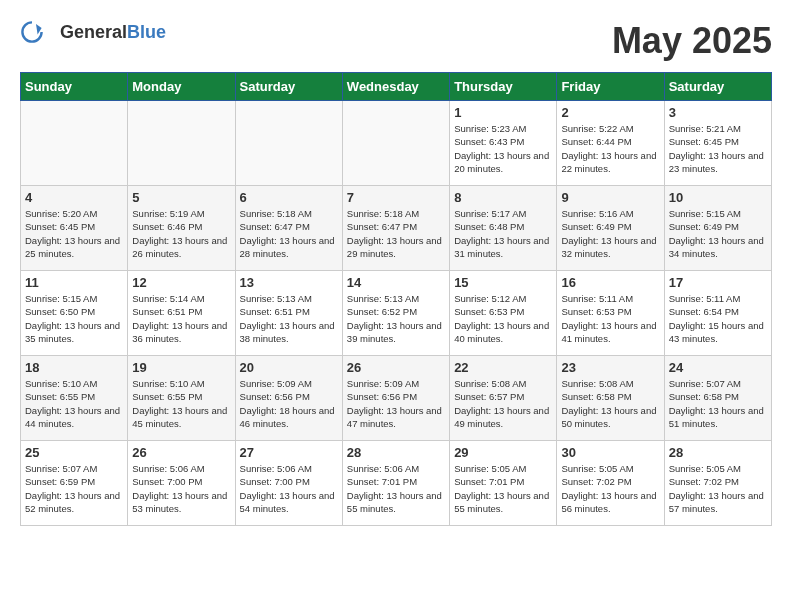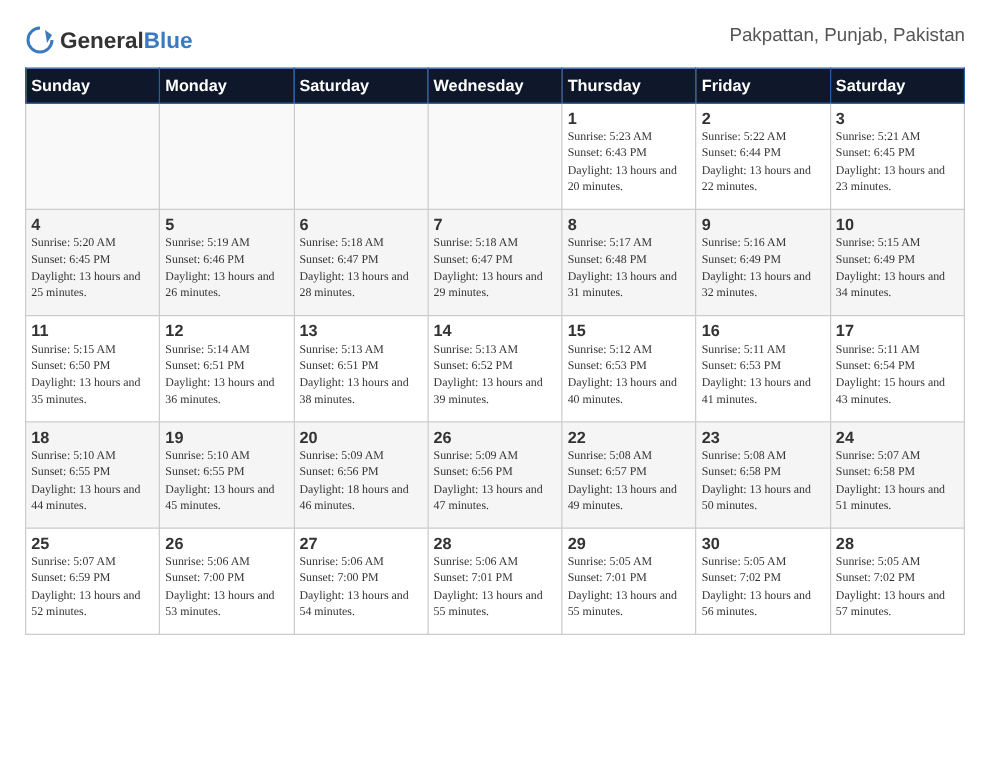--- a/index.html
+++ b/index.html
@@ -12,21 +12,21 @@
     }
     .header-container {
       display: flex;
       align-items: flex-start;
       justify-content: space-between;
       margin-bottom: 10px;
     }
     .logo {
       display: flex;
       align-items: center;
-      gap: 4px;
+      gap: 16px;
     }
     .logo-text-general {
       font-size: 18px;
       font-weight: bold;
       color: #333;
     }
     .logo-text-blue {
       font-size: 18px;
       font-weight: bold;
       color: #3a7abf;
@@ -46,21 +46,21 @@
     .location {
       font-size: 15px;
       color: #555;
     }
     .calendar-table {
       width: 100%;
       border-collapse: collapse;
       border: 1px solid #ccc;
     }
     .calendar-table th {
-      background-color: #0f172a;
+      background-color: #15803d;
       color: #fff;
       font-size: 13px;
       font-weight: bold;
       padding: 6px 4px;
       text-align: left;
       border: 1px solid #2a5a9f;
     }
     .calendar-table td {
       width: 14.28%;
       vertical-align: top;
@@ -78,21 +78,20 @@
       font-size: 13px;
       font-weight: bold;
       color: #333;
       display: block;
       margin-bottom: 2px;
     }
     .day-info {
       font-size: 9.5px;
       line-height: 1.4;
       color: #333;
-      font-family: Liberation Serif, serif;
     }
     .empty-cell {
       background: #f9f9f9 !important;
     }
   </style>
 </head>
 <body>
 
 <div class="header-container">
   <div class="logo">
@@ -100,21 +99,21 @@
       <path d="M15 3 C8.4 3 3 8.4 3 15 C3 21.6 8.4 27 15 27 C21.6 27 27 21.6 27 15" stroke="#3a7abf" stroke-width="3" fill="none"></path>
       <path d="M20 5 L27 10 L22 18" fill="#3a7abf"></path>
     </svg>
     <div>
       <div>
         <span class="logo-text-general">General</span><span class="logo-text-blue">Blue</span>
       </div>
     </div>
   </div>
   <div class="title-section">
-    <div class="location">Pakpattan, Punjab, Pakistan</div>
+    <div class="month-year">May 2025</div>
   </div>
 </div>
 
 <table class="calendar-table">
   <thead>
     <tr>
       <th>Sunday</th>
       <th>Monday</th>
       <th>Saturday</th>
       <th>Wednesday</th>

